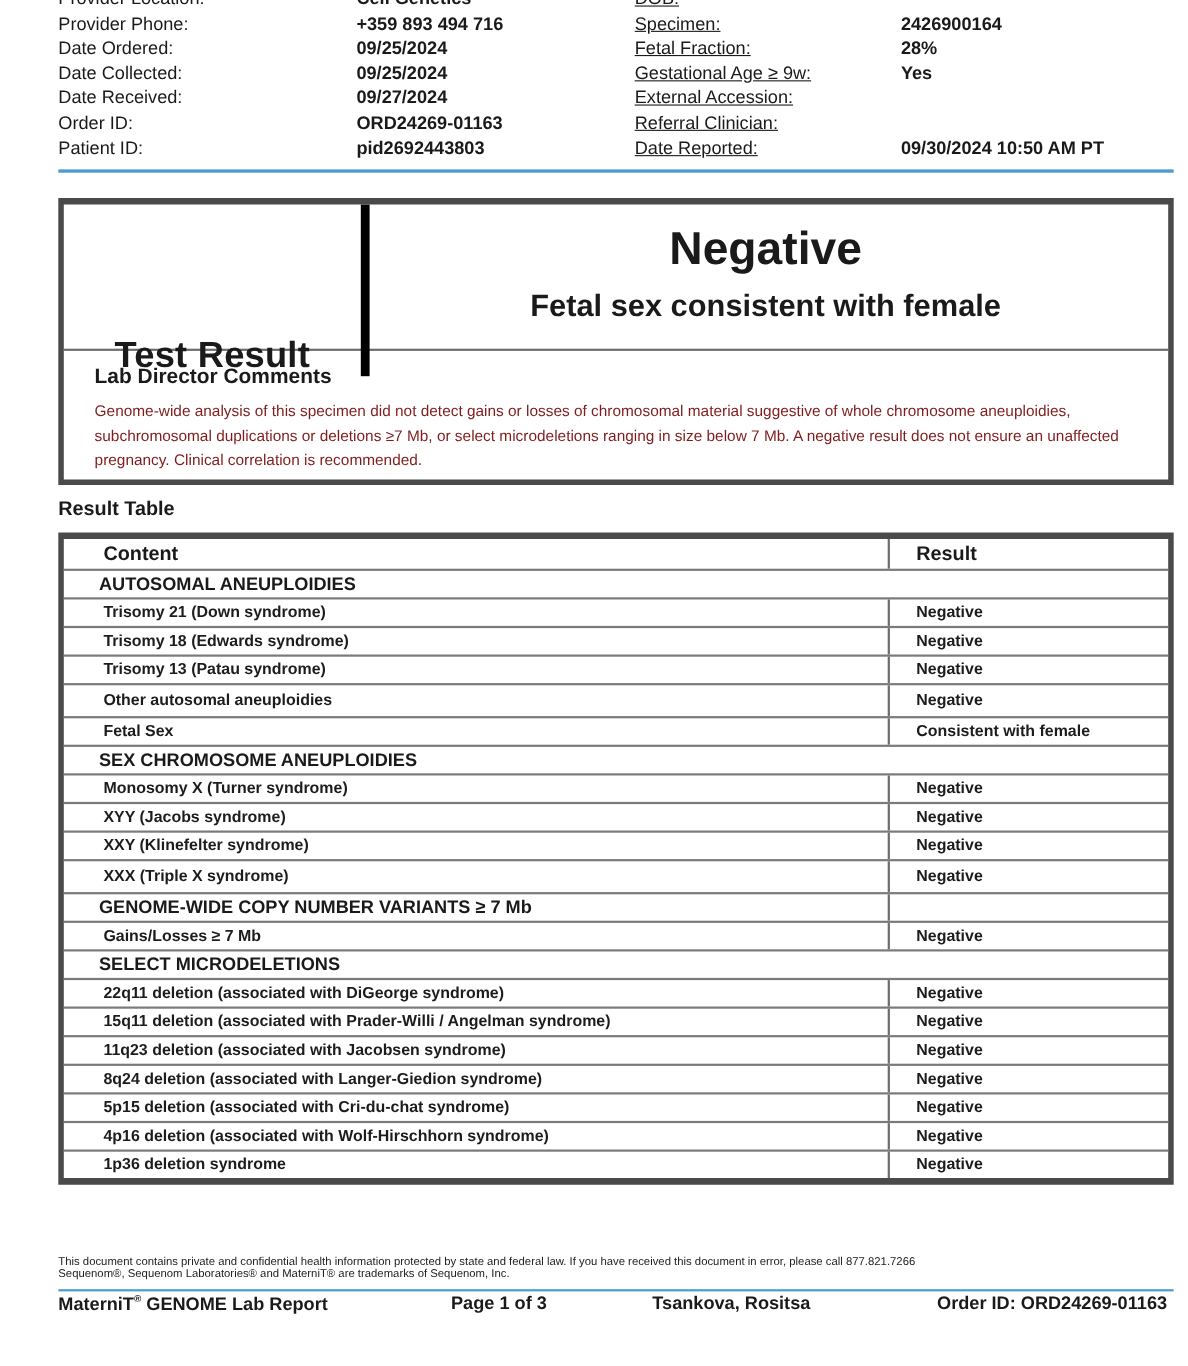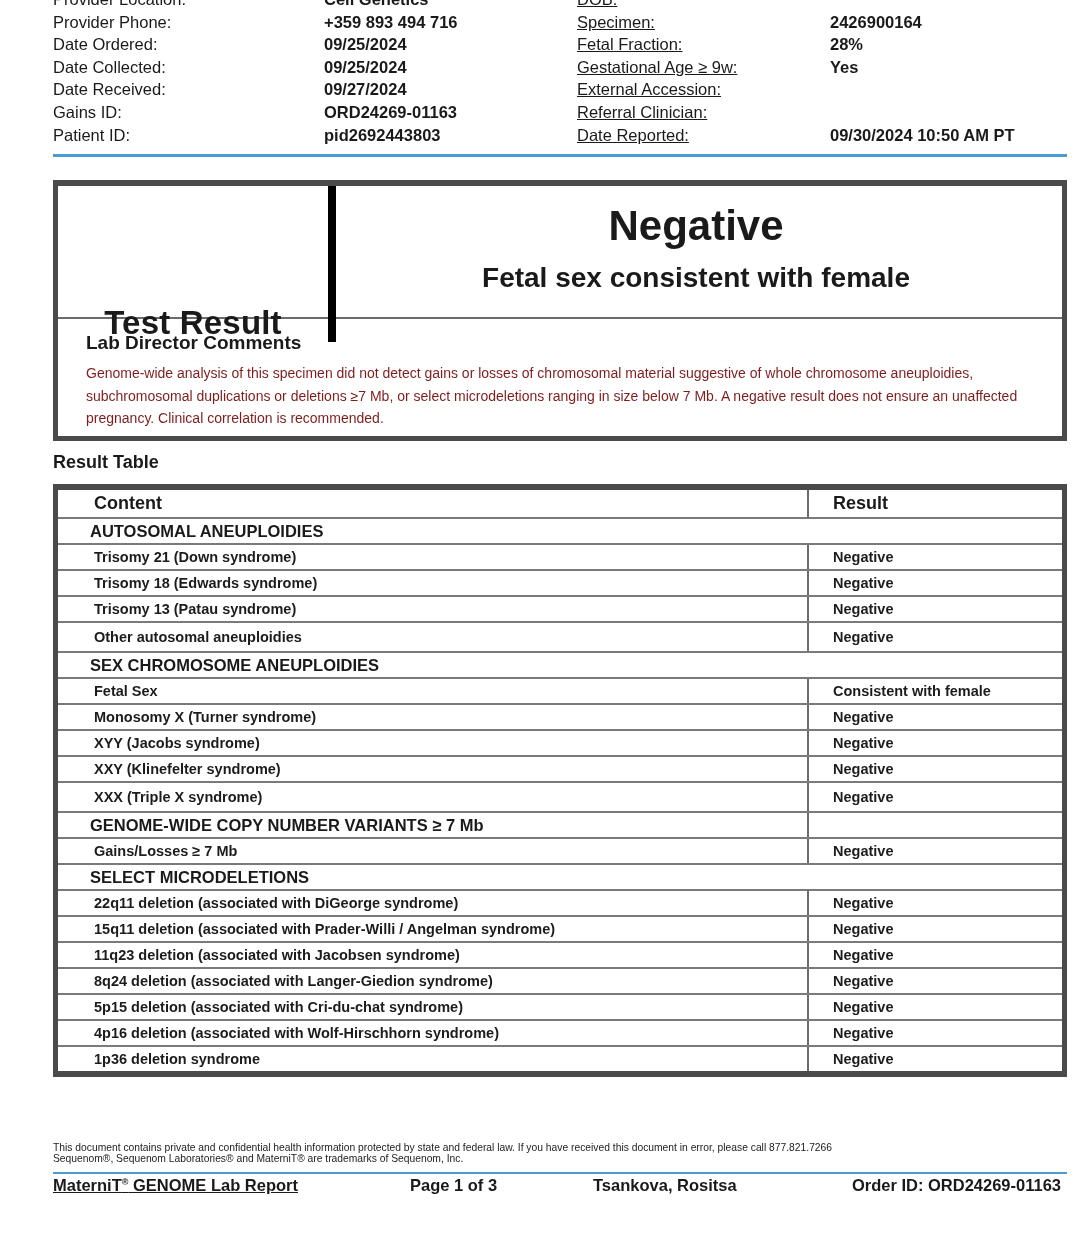--- a/index.html
+++ b/index.html
@@ -8,21 +8,21 @@
     font-family: "Liberation Sans", "DejaVu Sans", sans-serif; color: #1a1a1a;
   }
   
   .info {
     position: absolute; left: 53px; top: -12px; width: 1013px;
   }
   .info-row { position: relative; height: 22.6px; font-size: 16.5px; line-height: 22.6px; white-space: nowrap; }
   .info-row .l1 { position: absolute; left: 0; }
   .info-row .v1 { position: absolute; left: 271px; font-weight: bold; }
   .info-row .l2 { position: absolute; left: 524px; text-decoration: underline; }
-  .info-row .v2 { position: absolute; left: 766px; font-weight: bold; margin-left: 11px; }
+  .info-row .v2 { position: absolute; left: 766px; font-weight: bold; }
   .rule-blue {
     position: absolute; left: 53px; width: 1014px; height: 3px; background: #4a9bd1;
   }
   
   .result-box {
     position: absolute; left: 53px; top: 180px; width: 1014px; height: 261px;
     box-sizing: border-box; border: 5px solid #4a4a4c; border-top-width: 6px;
   }
   .result-top { position: absolute; left: 0; top: 0; right: 0; height: 131px; border-bottom: 2px solid #6c6c6e; }
   .result-label-cell {
@@ -53,21 +53,21 @@
   .trow.section.split .tcell-content { width: 749px; }
   .trow.item .tcell-content, .trow.item .tcell-result { font-size: 14.5px; font-weight: bold; height: 24px; color: #1c1c1c; }
   .trow.item.tall .tcell-content, .trow.item.tall .tcell-result { height: 28px; }
   
   .disclaimer {
     position: absolute; left: 53px; top: 1142px; font-size: 10.3px; line-height: 11px; color: #222; white-space: nowrap;
   }
   .footer-rule { position: absolute; left: 53px; top: 1172px; width: 1014px; height: 2px; background: #4a9bd1; }
   .footer { position: absolute; left: 53px; top: 1176px; width: 1014px; height: 22px; font-size: 16.5px; font-weight: bold; }
   .footer span { position: absolute; top: 0; white-space: nowrap; }
-  .footer .f1 { left: 0; text-decoration: underline; }
+  .footer .f1 { left: 0; }
   .footer .f2 { left: 357px; }
   .footer .f3 { left: 540px; }
   .footer .f4 { right: 6px; }
   .footer sup { font-size: 9px; }
 </style>
 </head>
 <body>
 
 <div class="info">
   <div class="info-row">
@@ -94,21 +94,21 @@
     <span class="l2">Gestational Age ≥ 9w:</span>
     <span class="v2">Yes</span>
   </div>
   <div class="info-row">
     <span class="l1">Date Received:</span>
     <span class="v1">09/27/2024</span>
     <span class="l2">External Accession:</span>
     <span class="v2"></span>
   </div>
   <div class="info-row">
-    <span class="l1">Gains ID:</span>
+    <span class="l1">Order ID:</span>
     <span class="v1">ORD24269-01163</span>
     <span class="l2">Referral Clinician:</span>
     <span class="v2"></span>
   </div>
   <div class="info-row">
     <span class="l1">Patient ID:</span>
     <span class="v1">pid2692443803</span>
     <span class="l2">Date Reported:</span>
     <span class="v2">09/30/2024 10:50 AM PT</span>
   </div>
@@ -149,26 +149,26 @@
       <div class="tcell-result">Negative</div>
     </div>
     <div class="trow item">
       <div class="tcell-content">Trisomy 13 (Patau syndrome)</div>
       <div class="tcell-result">Negative</div>
     </div>
     <div class="trow item tall">
       <div class="tcell-content">Other autosomal aneuploidies</div>
       <div class="tcell-result">Negative</div>
     </div>
+    <div class="trow item">
+      <div class="tcell-content">Fetal Sex</div>
+      <div class="tcell-result">Consistent with female</div>
+    </div>
     <div class="trow section">
       <div class="tcell-content">SEX CHROMOSOME ANEUPLOIDIES</div>
-    </div>
-    <div class="trow item">
-      <div class="tcell-content">Fetal Sex</div>
-      <div class="tcell-result">Consistent with female</div>
     </div>
     <div class="trow item">
       <div class="tcell-content">Monosomy X (Turner syndrome)</div>
       <div class="tcell-result">Negative</div>
     </div>
     <div class="trow item">
       <div class="tcell-content">XYY (Jacobs syndrome)</div>
       <div class="tcell-result">Negative</div>
     </div>
     <div class="trow item">

